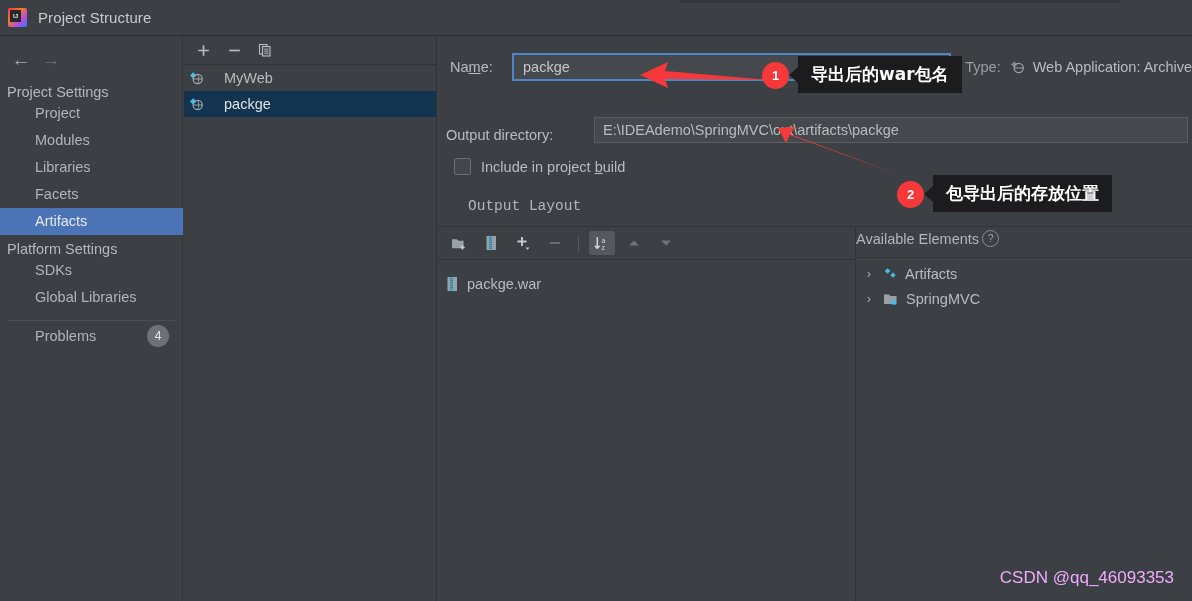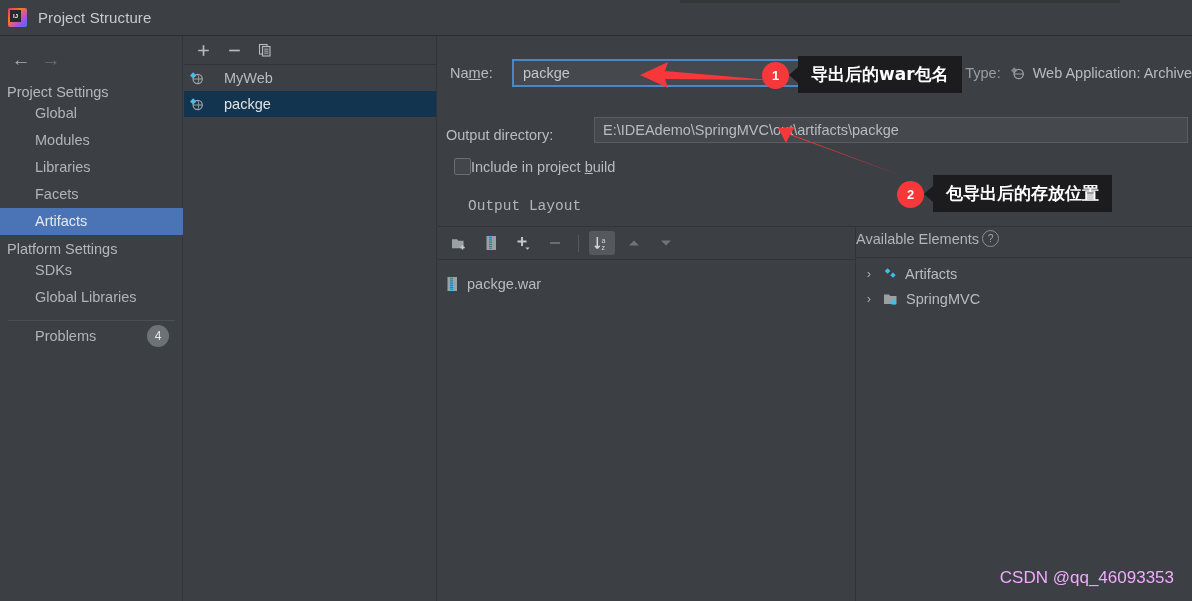--- a/index.html
+++ b/index.html
@@ -179,21 +179,21 @@
   
   .detail {
     position: absolute;
     left: 438px; top: 36px;
     width: 754px; height: 565px;
     background: #3c4044;
     box-sizing: border-box;
   }
   .row-name {
     position: absolute;
-    left: 12px; top: 22px;
+    left: 12px; top: 16px;
     width: 742px; height: 30px;
     display: flex;
     align-items: center;
   }
   .lbl-name {
     font-size: 14.5px;
     color: #b9bcbf;
     width: 62px;
     flex: 0 0 auto;
   }
@@ -250,20 +250,21 @@
     padding: 0 8px;
     box-sizing: border-box;
     outline: none;
   }
 
   .row-check {
     position: absolute;
     left: 16px; top: 122px;
     display: flex;
     align-items: center;
+    gap: 10px;
   }
   .checkbox {
     width: 15px; height: 15px;
     border: 1px solid #6b6f73;
     background: #43474b;
     border-radius: 2px;
     flex: 0 0 auto;
   }
   .chk-label { font-size: 14.5px; color: #b9bcbf; }
   .chk-label u { text-decoration: underline; }
@@ -439,21 +440,21 @@
   </div>
 
   <div class="sidebar">
     <div class="nav-arrows">
       <div class="nav-arrow back">←</div>
       <div class="nav-arrow fwd">→</div>
     </div>
 
     <div style="position:absolute; left:0; top:42px; width:183px;">
       <div class="sb-group">Project Settings</div>
-      <div class="sb-item">Global</div>
+      <div class="sb-item">Project</div>
       <div class="sb-item">Modules</div>
       <div class="sb-item">Libraries</div>
       <div class="sb-item">Facets</div>
       <div class="sb-item selected">Artifacts</div>
       <div class="sb-group">Platform Settings</div>
       <div class="sb-item">SDKs</div>
       <div class="sb-item">Global Libraries</div>
       <div class="sb-sep"></div>
       <div class="sb-problems">
         <span class="lbl">Problems</span>

